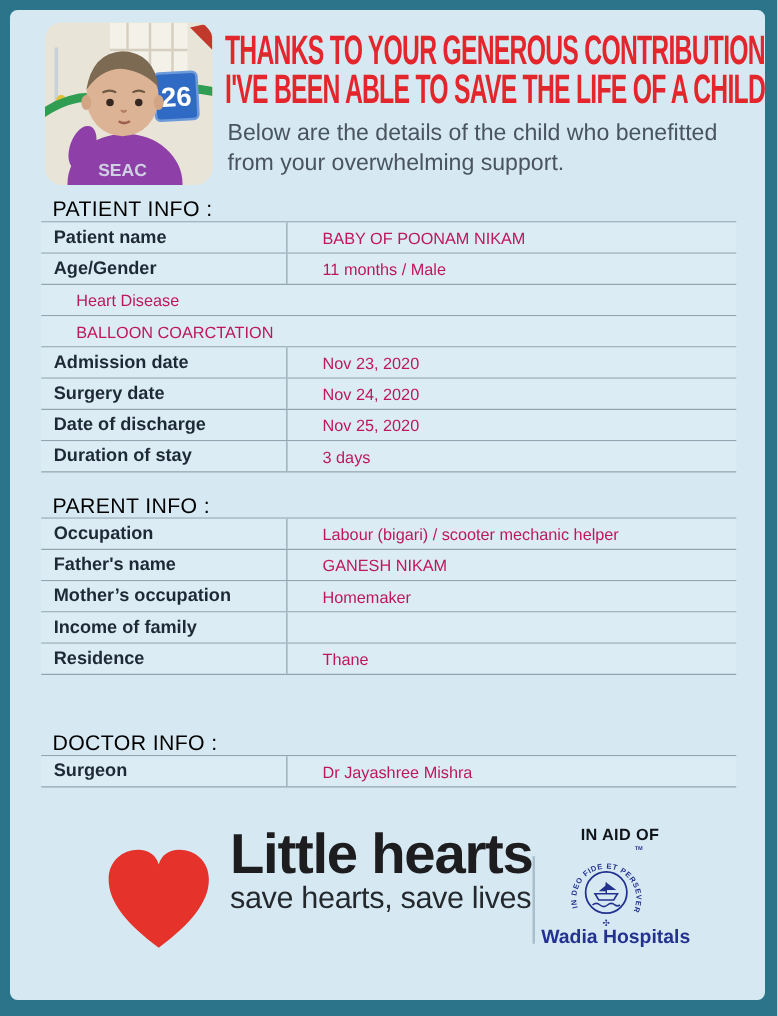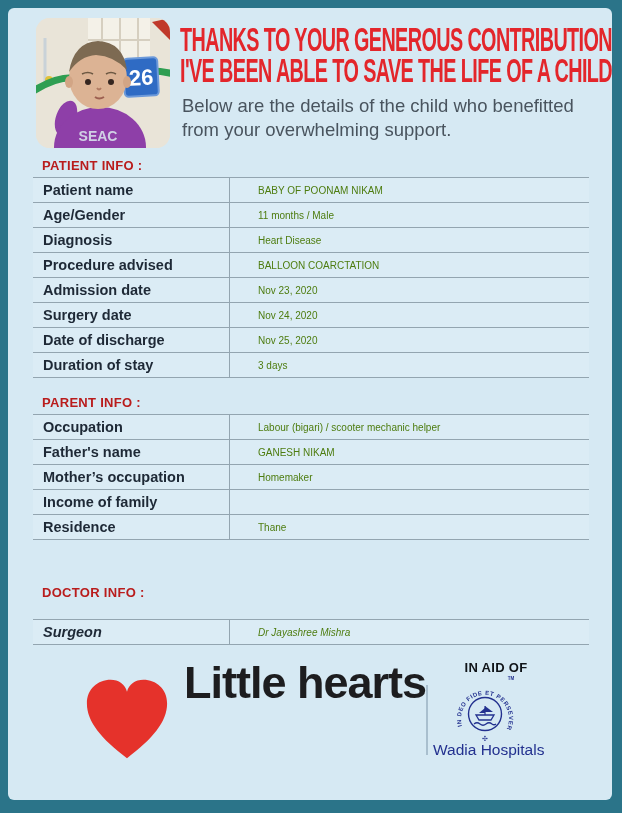--- a/index.html
+++ b/index.html
@@ -55,38 +55,38 @@
     font-size: 18.5px;
     font-weight: normal;
     line-height: 1.32;
     color: #49545e;
   }
 
   
   .section-title {
     position: absolute;
     left: 34px;
-    font-size: 13px;
-    font-weight: bold;
+    font-size: 17px;
+    font-weight: normal;
     letter-spacing: 0.3px;
-    color: #b91c1c;
+    color: #000000;
   }
   #patient-title { top: 150px; }
   #parent-title  { top: 387px; }
   #doctor-title  { top: 577px; }
 
   .info-table {
     position: absolute;
     left: 25px;
     width: 556px;
     border-top: 1px solid #93a5b0;
   }
   #patient-table { top: 169px; }
   #parent-table  { top: 406px; }
-  #doctor-table  { top: 611px; font-style: italic; }
+  #doctor-table  { top: 596px; }
 
   .trow {
     display: flex;
     height: 25px;
     align-items: stretch;
     background: #dbecf5;
     border-bottom: 1px solid #93a5b0;
   }
   .tlabel {
     width: 197px;
@@ -97,22 +97,22 @@
     border-right: 1px solid #93a5b0;
     font-size: 14.5px;
     font-weight: bold;
     color: #1e2936;
   }
   .tvalue {
     flex: 1;
     display: flex;
     align-items: center;
     padding-left: 28px;
-    font-size: 10px;
-    color: #4d7c0f;
+    font-size: 13px;
+    color: #be185d;
   }
 
   
   .heart-logo {
     position: absolute;
     left: 70px; top: 670px;
     width: 98px; height: 82px;
   }
   .logo-text {
     position: absolute;
@@ -154,21 +154,21 @@
     position: absolute;
     left: 446px; top: 660px;
     width: 62px; height: 80px;
   }
   .hospital-name {
     position: absolute;
     left: 425px; top: 733px;
     width: 110px;
     text-align: center;
     font-size: 15.5px;
-    font-weight: normal;
+    font-weight: bold;
     color: #23318f;
     white-space: nowrap;
   }
 </style>
 </head>
 <body>
 
 <div class="page">
   <div class="inner">
 
@@ -223,25 +223,23 @@
     <div class="info-table" id="patient-table">
         <div class="trow">
           <div class="tlabel">Patient name</div>
           <div class="tvalue">BABY OF POONAM NIKAM</div>
         </div>
         <div class="trow">
           <div class="tlabel">Age/Gender</div>
           <div class="tvalue">11 months / Male</div>
         </div>
         <div class="trow">
-          <div class="tlabel">Diagnosis</div>
           <div class="tvalue">Heart Disease</div>
         </div>
         <div class="trow">
-          <div class="tlabel">Procedure advised</div>
           <div class="tvalue">BALLOON COARCTATION</div>
         </div>
         <div class="trow">
           <div class="tlabel">Admission date</div>
           <div class="tvalue">Nov 23, 2020</div>
         </div>
         <div class="trow">
           <div class="tlabel">Surgery date</div>
           <div class="tvalue">Nov 24, 2020</div>
         </div>
@@ -285,20 +283,21 @@
           <div class="tvalue">Dr Jayashree Mishra</div>
         </div>
       </div>
 
     <svg class="heart-logo" viewBox="0 0 100 90">
       <path d="M50 88 C22 67 6 48 6 28 C6 12 18 2 32 2 C41 2 48 7 50 15 C52 7 59 2 68 2 C82 2 94 12 94 28 C94 48 78 67 50 88 Z" fill="#e5322b"></path>
     </svg>
 
     <div class="logo-text">
       <div class="logo-title">Little hearts</div>
+      <div class="logo-tagline">save hearts, save lives</div>
     </div>
 
     <div class="footer-divider"></div>
 
     <div class="in-aid-of">IN AID OF</div>
 
     <svg class="emblem" viewBox="0 0 62 80">
       <defs>
         <path id="mottoPath" d="M 8.8 60 A 24 24 0 1 1 53.2 60"></path>
       </defs>

